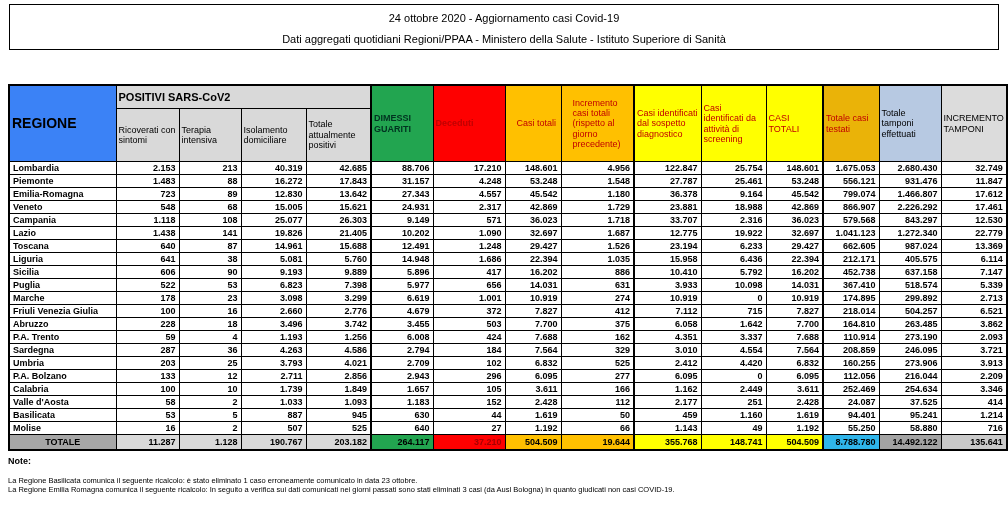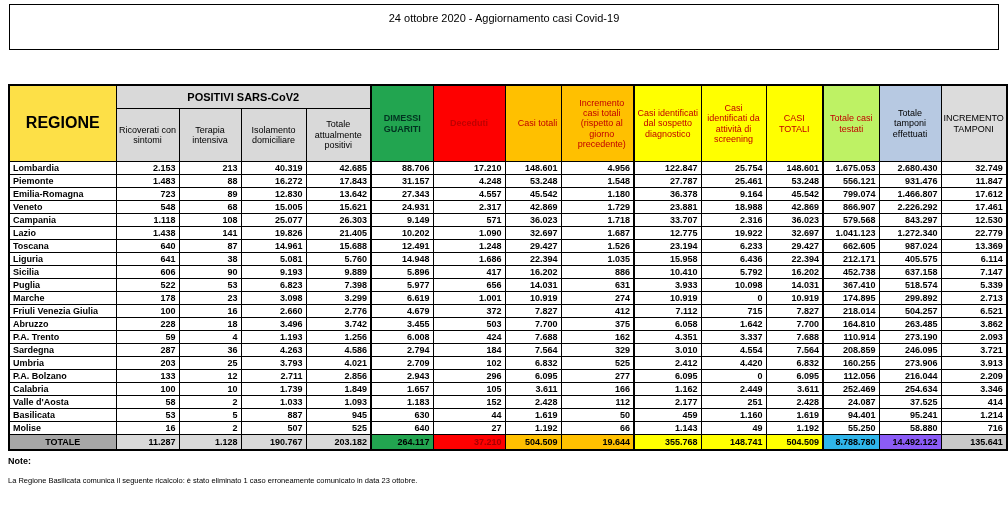--- a/index.html
+++ b/index.html
@@ -2,54 +2,55 @@
 <html><head>
 <meta charset="utf-8">
 <style>
   html,body{margin:0;padding:0;background:#fff;}
   body{width:1008px;height:506px;position:relative;font-family:"Liberation Sans",sans-serif;color:#000;}
   .title-box{position:absolute;left:9px;top:4px;width:988px;height:44px;border:1px solid #000;text-align:center;}
   .title-line1{font-size:11px;margin-top:7px;}
   .title-line2{font-size:11px;margin-top:9px;}
   table{position:absolute;left:8px;top:84px;border-collapse:collapse;table-layout:fixed;border:2px solid #000;}
   th,td{border:1px solid #000;overflow:hidden;}
-  th{font-size:9px;font-weight:normal;white-space:normal;text-align:center;vertical-align:middle;line-height:1.15;padding:1px 2px;}
+  th{font-size:9px;font-weight:normal;white-space:normal;text-align:left;vertical-align:middle;line-height:1.15;padding:1px 2px;}
   td{font-size:9px;white-space:nowrap;padding:0 3px;height:12px;}
   td.num{text-align:right;font-weight:bold;}
   td.region{text-align:left;font-weight:bold;background:#fff;}
-  .hdr-region{background:#fde047;font-weight:bold;font-size:16px;}
+  .hdr-region{background:#3b82f6;font-weight:bold;font-size:14px;}
   .hdr-group{background:#D9D9D9;font-weight:bold;font-size:11px;height:20px;}
   .hdr-sub{background:#D9D9D9;height:50px;}
   .hdr-green{background:#22A550;color:#013220;font-weight:bold;}
   .hdr-red{background:#FE0000;color:#C00000;font-weight:bold;}
   .hdr-orange{background:#FFC000;color:#C00000;padding-left:11px;}
   .hdr-yellow{background:#FFFF00;color:#C00000;}
-  .hdr-blue{background:#bef264;color:#C00000;}
+  .hdr-blue{background:#eab308;color:#C00000;}
   .hdr-peri{background:#B7C9E2;color:#000;}
   .hdr-ltgray{background:#DCDCDC;color:#000;}
   .bl2{border-left:2px solid #000;}
   tr.totale td{font-weight:bold;height:14px;}
   .tot-label{background:#A6A6A6;text-align:center;margin-left:40px;}
   .tot-gray{background:#D9D9D9;}
   .tot-green{background:#22A550;}
   .tot-red{background:#FE0000;color:#A40000;}
   .tot-orange{background:#FFC000;}
   .tot-yellow{background:#FFFF00;}
   .tot-blue{background:#2FB5EA;}
-  .tot-peri{background:#8b5cf6;}
+  .tot-peri{background:#a3a3a3;}
   .tot-midgray{background:#C9C9C9;}
   .notes{position:absolute;left:8px;top:456px;width:990px;}
   .notes-title{font-size:9px;font-weight:bold;margin-bottom:10px;}
   .note-line{font-size:7.5px;line-height:1.25;}
 </style>
 </head>
 <body>
 
 <div class="title-box">
   <div class="title-line1">24 ottobre 2020 - Aggiornamento casi Covid-19</div>
+  <div class="title-line2">Dati aggregati quotidiani Regioni/PPAA - Ministero della Salute - Istituto Superiore di Sanità</div>
 </div>
 
 <table id="covid-table">
     <colgroup>
       <col style="width: 107px;">
       <col style="width: 63px;">
       <col style="width: 62px;">
       <col style="width: 65px;">
       <col style="width: 65px;">
       <col style="width: 62px;">
@@ -459,13 +460,14 @@
         <td class="num tot-blue bl2">8.788.780</td>
         <td class="num tot-peri">14.492.122</td>
         <td class="num tot-midgray">135.641</td>
       </tr>
     </tbody>
   </table>
 
 <div class="notes">
   <div class="notes-title">Note:</div>
   <div class="note-line">La Regione Basilicata comunica il seguente ricalcolo: è stato eliminato 1 caso erroneamente comunicato in data 23 ottobre.</div>
+  <div class="note-line">La Regione Emilia Romagna comunica il seguente ricalcolo: In seguito a verifica sui dati comunicati nei giorni passati sono stati eliminati 3 casi (da Ausl Bologna) in quanto giudicati non casi COVID-19.</div>
 </div>
 
 </body></html>

